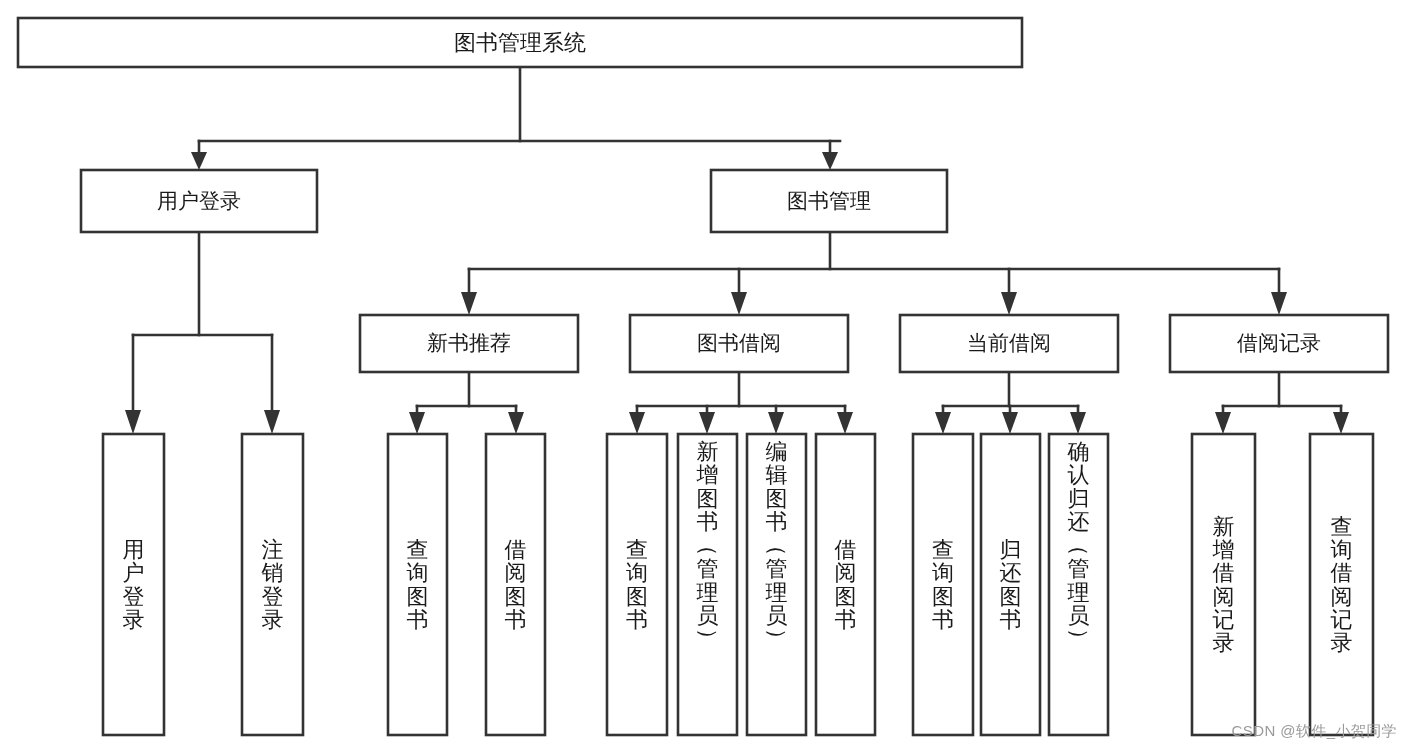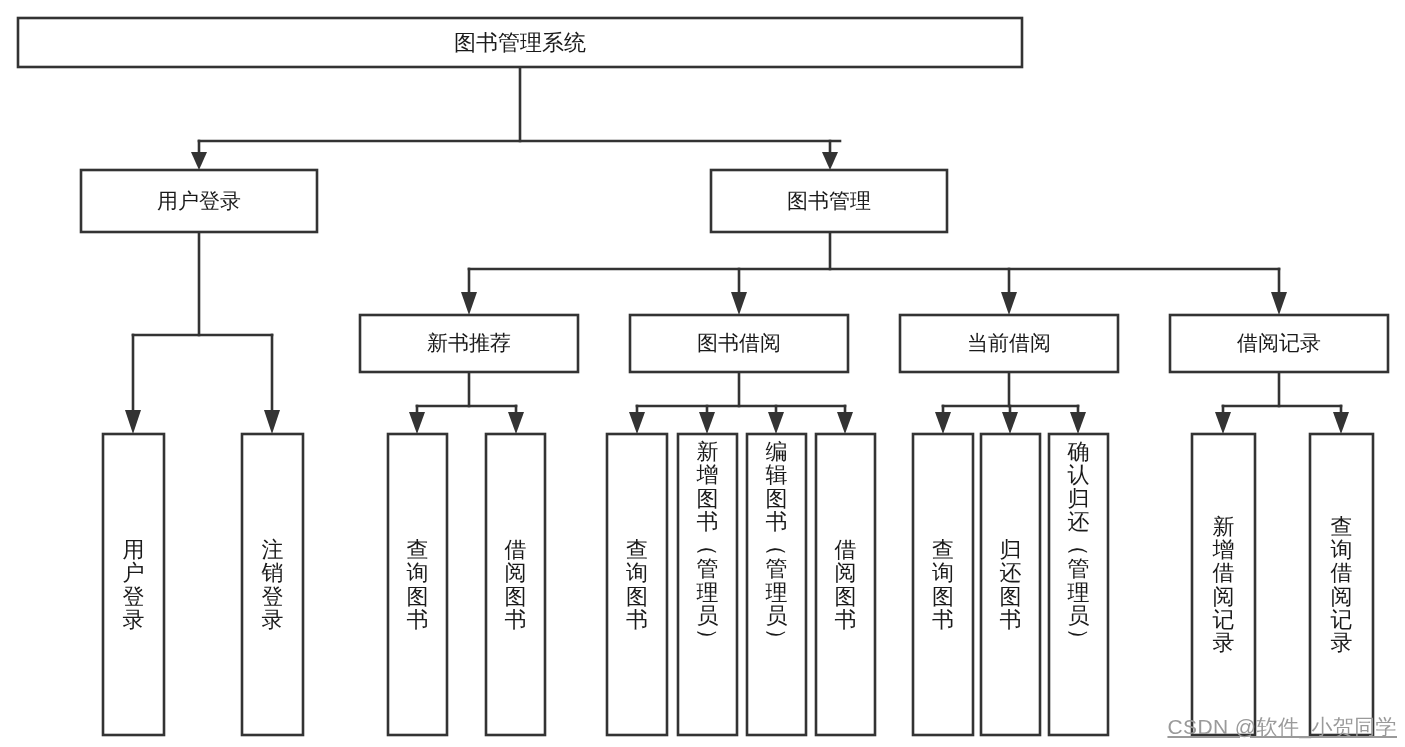--- a/index.html
+++ b/index.html
@@ -70,25 +70,24 @@
     justify-content: center;
     white-space: pre;
     pointer-events: none;
   }
   .vlabel span { display: block; }
   .watermark {
     position: absolute;
     right: 8px;
     bottom: 6px;
     font-family: "Liberation Sans", "DejaVu Sans", sans-serif;
-    font-size: 21px;
+    font-size: 15px;
     color: #9a9a9a;
     letter-spacing: 0.4px;
     white-space: nowrap;
-    text-decoration: underline;
   }
 </style>
 </head>
 <body>
 
 <div id="diagram-root">
 
   <svg class="flow" viewBox="0 0 1405 747" xmlns="http://www.w3.org/2000/svg">
 
     <g>

